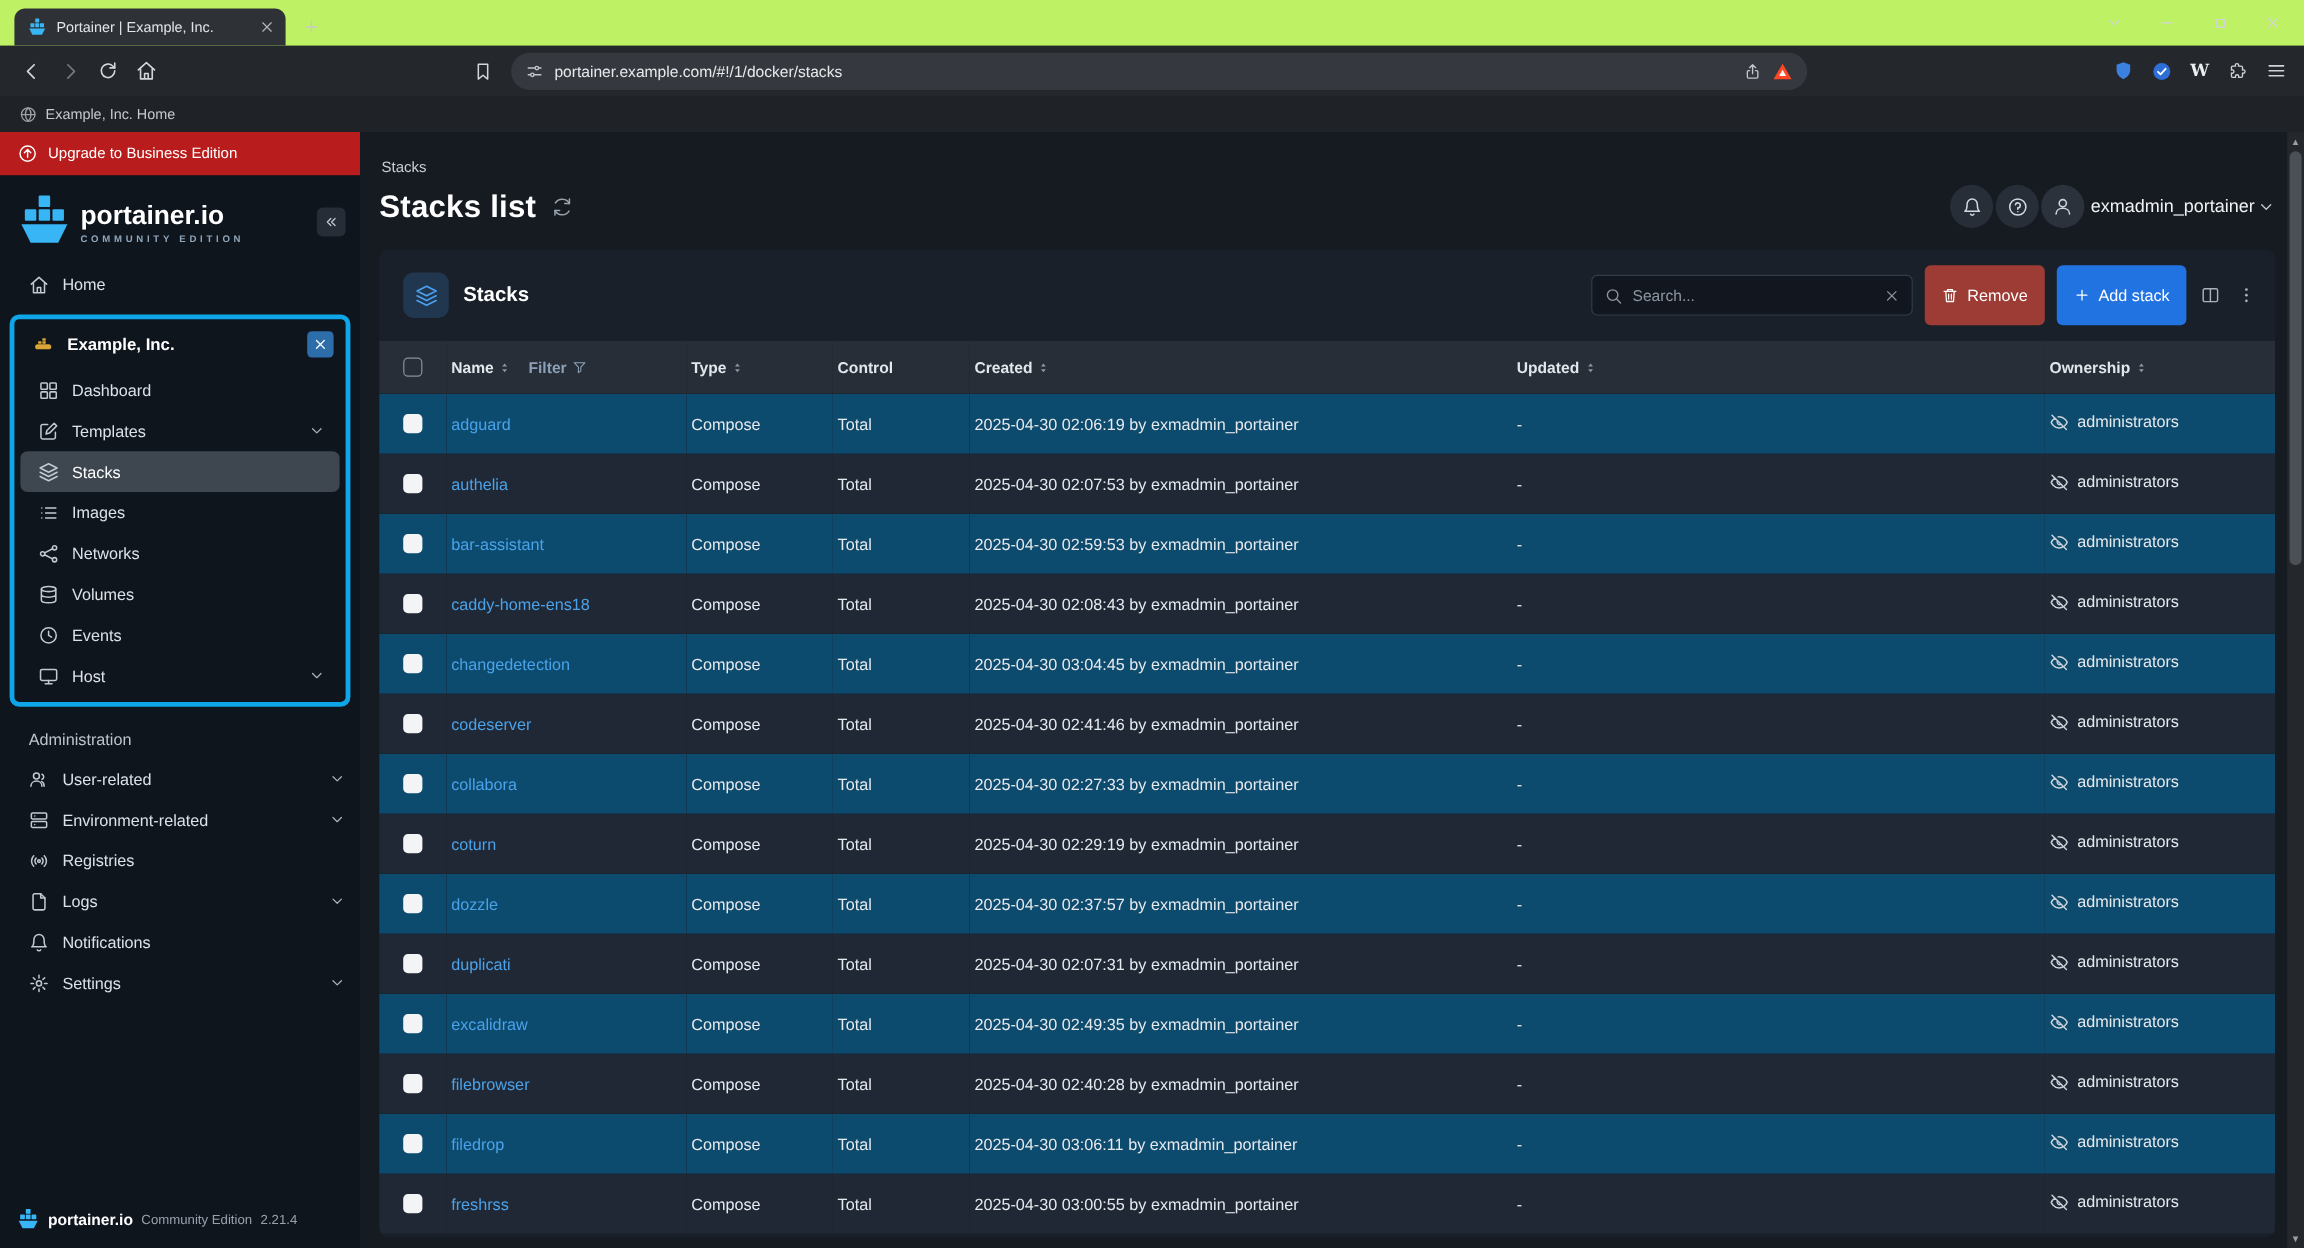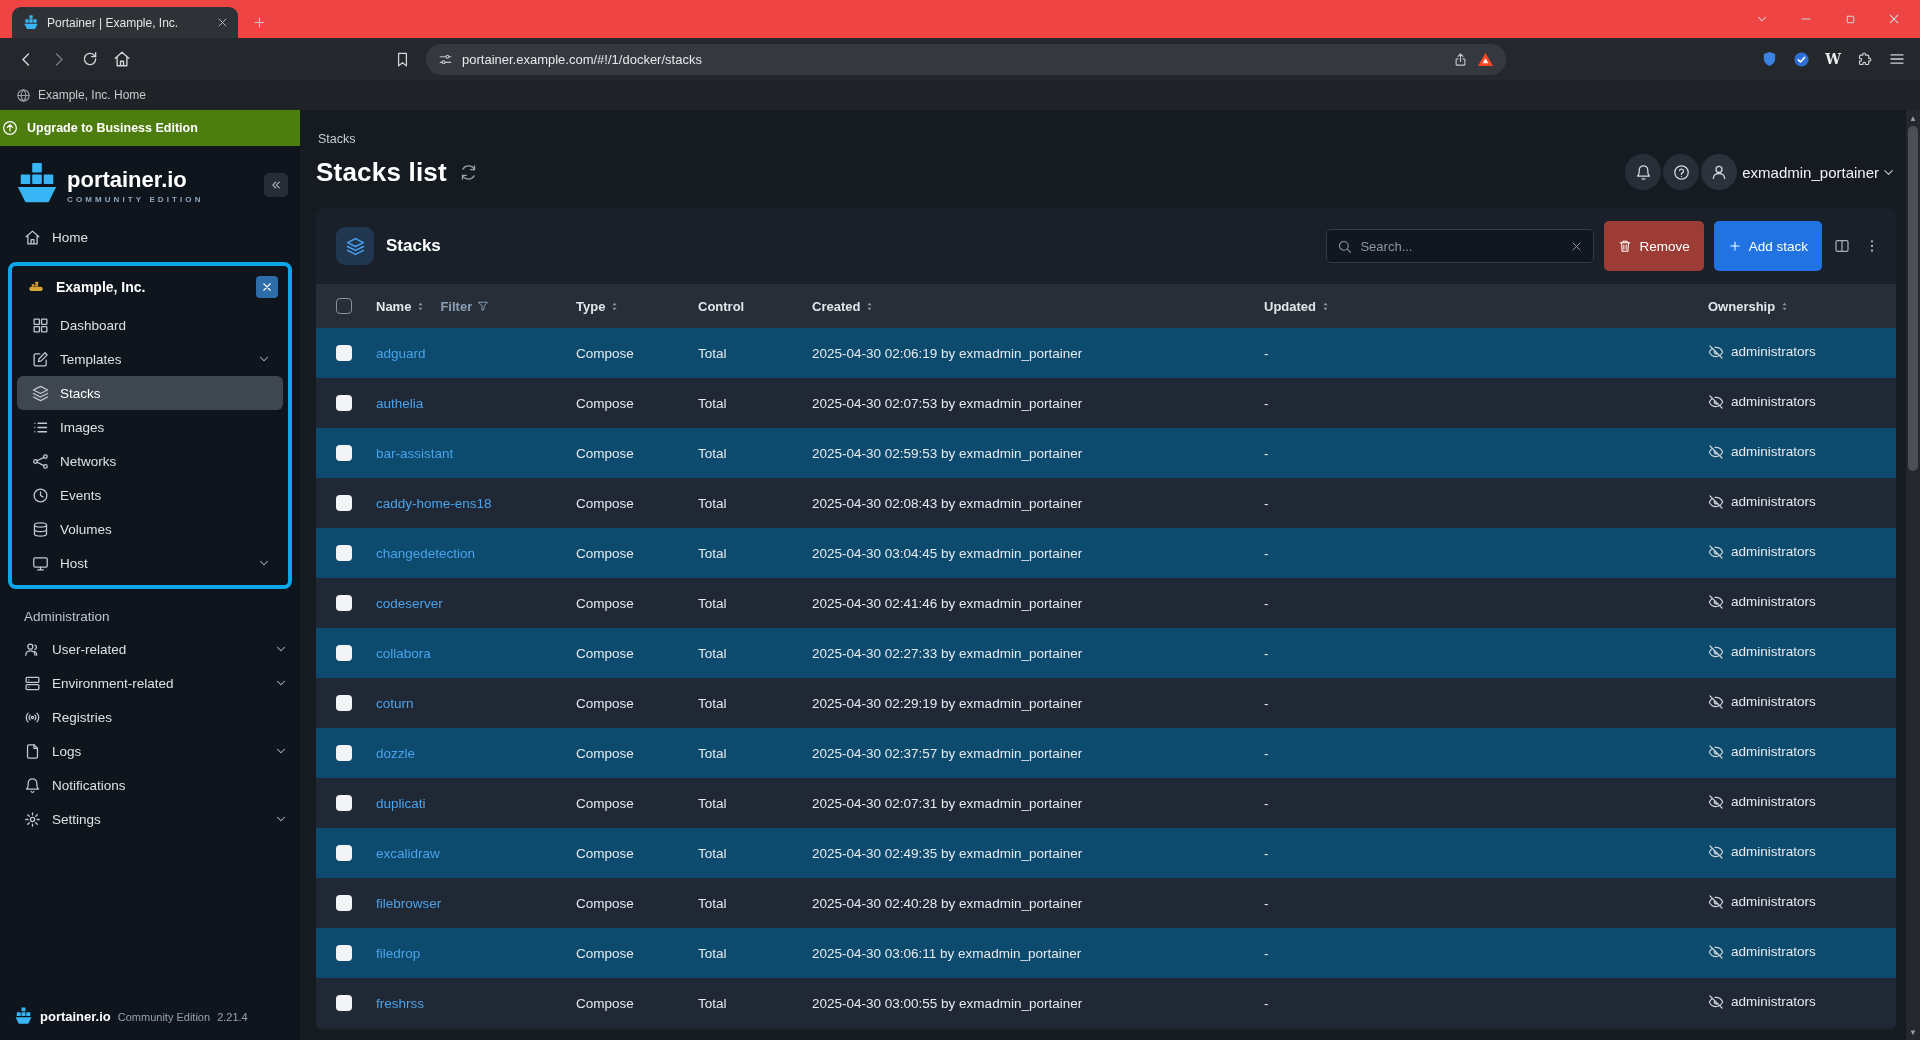--- a/index.html
+++ b/index.html
@@ -2,21 +2,21 @@
 <html><head>
 <meta charset="utf-8">
 <style>
   * { margin:0; padding:0; box-sizing:border-box; }
   html,body { width:1920px; height:1040px; }
   body { overflow:hidden; font-family:"Liberation Sans","DejaVu Sans",sans-serif; background:#161b22; color:#e9ecef; }
   .ic { display:block; fill:none; stroke:currentColor; stroke-width:1.8; stroke-linecap:round; stroke-linejoin:round; }
   .f { fill:currentColor; stroke:none; }
 
   
-  .tabstrip { height:38px; background:#ef4444; display:flex; align-items:flex-end; position:relative; padding-left:12px; }
+  .tabstrip { height:38px; background:#bef264; display:flex; align-items:flex-end; position:relative; padding-left:12px; }
   .tab { width:226px; height:31px; background:#2e3237; border-radius:9px 9px 0 0; display:flex; align-items:center; gap:8px; padding:0 9px 0 11px; }
   .favicon { width:16px; height:16px; flex-shrink:0; }
   .tab-title { flex:1; font-size:12px; color:#e2e5e8; white-space:nowrap; overflow:hidden; }
   .tab-close { color:#b4b8bd; display:flex; flex-shrink:0; cursor:pointer; }
   .newtab { width:30px; height:30px; margin:0 0 1px 6px; display:flex; align-items:center; justify-content:center; color:#c7cacd; cursor:pointer; }
   .win-controls { position:absolute; right:4px; top:0; height:38px; display:flex; align-items:center; color:#d3d6d9; }
   .wc { width:44px; height:100%; display:flex; justify-content:center; align-items:center; cursor:pointer; }
 
   .toolbar { height:42px; background:#24282d; display:flex; align-items:center; padding:0 14px 0 10px; }
   .nav-btn { width:32px; height:32px; display:flex; align-items:center; justify-content:center; color:#d2d5d9; flex-shrink:0; cursor:pointer; }
@@ -30,21 +30,21 @@
   .wiki { font-family:"DejaVu Serif","Liberation Serif",serif; font-size:14px; font-weight:bold; color:#eceef0; }
 
   .bookbar { height:30px; background:#1f2227; display:flex; align-items:center; gap:8px; padding:0 16px; }
   .bm-item { display:flex; align-items:center; gap:7px; cursor:pointer; }
   .bm-label { font-size:12px; color:#c6c9cd; }
 
   
   .app { position:relative; display:flex; height:930px; }
 
   .sidebar { width:300px; flex-shrink:0; background:#0f151d; position:relative; }
-  .upgrade { height:36px; background:#4d7c0f; display:flex; align-items:center; gap:9px; padding:0 2px; font-size:12.5px; font-weight:bold; color:#fff; cursor:pointer; }
+  .upgrade { height:36px; background:#b91c1c; display:flex; align-items:center; gap:9px; padding:0 15px; font-size:12.5px; font-weight:normal; color:#fff; cursor:pointer; }
   .brand-row { display:flex; align-items:center; padding:16px 12px 12px 14px; }
   .brand-logo { width:46px; height:46px; flex-shrink:0; }
   .brand-text { margin-left:7px; flex:1; }
   .brand-name { font-size:22px; font-weight:bold; color:#fff; }
   .brand-sub { font-size:8px; font-weight:bold; letter-spacing:3.1px; color:#8fa6bb; margin-top:2px; }
   .collapse-btn { width:24px; height:24px; border-radius:5px; background:#262d36; color:#c3cad2; display:flex; align-items:center; justify-content:center; cursor:pointer; }
   .menu-item { height:34px; display:flex; align-items:center; gap:11px; padding:0 12px 0 24px; font-size:13.5px; color:#dce1e7; cursor:pointer; }
   .mi-icon { width:17px; height:17px; display:flex; color:#c2c9d1; flex-shrink:0; }
   .mi-chev { margin-left:auto; display:flex; color:#a9b1bb; }
   .env-box { margin:8px 8px 0; border:4px solid #0ea5e9; border-radius:8px; padding-bottom:5px; }
@@ -514,34 +514,34 @@
                 <use href="#i-network"></use>
               </svg>
             </span>
             <span class="mi-label">Networks</span>
 
           </div>
 
           <div class="menu-item">
             <span class="mi-icon">
               <svg class="ic" width="17" height="17">
-                <use href="#i-clock"></use>
-              </svg>
-            </span>
-            <span class="mi-label">Events</span>
+                <use href="#i-db"></use>
+              </svg>
+            </span>
+            <span class="mi-label">Volumes</span>
 
           </div>
 
           <div class="menu-item">
             <span class="mi-icon">
               <svg class="ic" width="17" height="17">
-                <use href="#i-db"></use>
-              </svg>
-            </span>
-            <span class="mi-label">Volumes</span>
+                <use href="#i-clock"></use>
+              </svg>
+            </span>
+            <span class="mi-label">Events</span>
 
           </div>
 
           <div class="menu-item">
             <span class="mi-icon">
               <svg class="ic" width="17" height="17">
                 <use href="#i-monitor"></use>
               </svg>
             </span>
             <span class="mi-label">Host</span>

